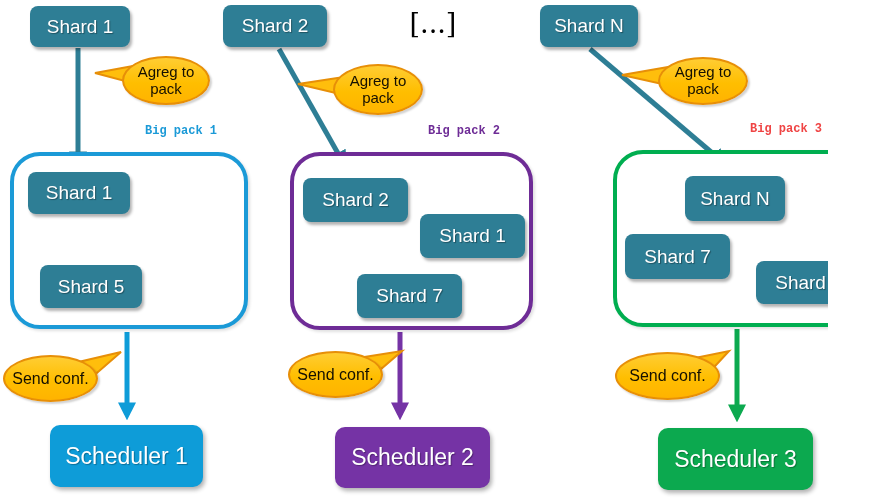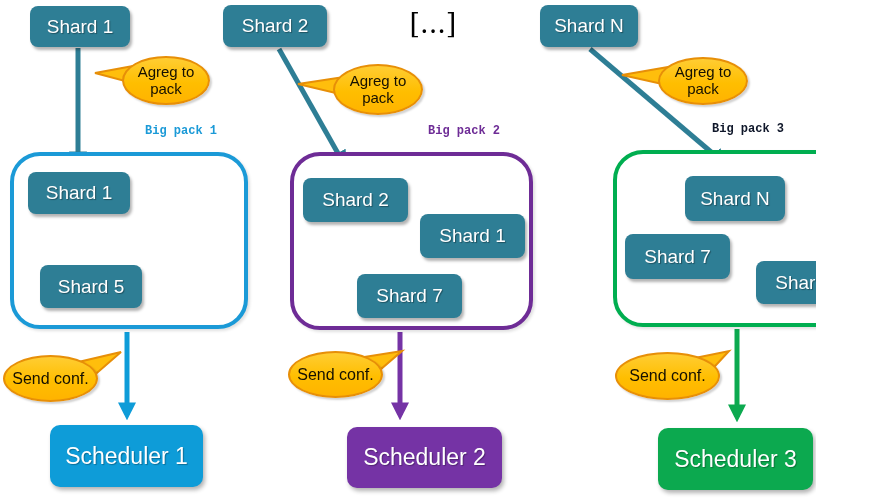--- a/index.html
+++ b/index.html
@@ -2,20 +2,21 @@
 <html><head>
 <meta charset="utf-8">
 <style>
   html,body{margin:0;padding:0;background:#fff;}
   #stage{
     position:relative;
     width:816px;height:500px;
     background:#ffffff;
     font-family:"Liberation Sans", sans-serif;
     overflow:hidden;
+    padding-left:12px;
   }
   svg.layer{position:absolute;left:0;top:0;width:869px;height:500px;}
 
   
   .shard{
     position:absolute;
     background:#2E7E95;
     border-radius:8px;
     color:#fff;
     font-size:19px;
@@ -121,21 +122,21 @@
   <div class="shard" style="left:540px;top:5px;width:98px;height:42px;">Shard N</div>
 
   <div class="ellipsis" style="left:398px;top:8px;width:70px;">[...]</div>
 
   <div class="bubble agreg" style="left:122px;top:56px;width:88px;height:49px;">Agreg to pack</div>
   <div class="bubble agreg" style="left:333px;top:64px;width:90px;height:51px;">Agreg to pack</div>
   <div class="bubble agreg" style="left:658px;top:57px;width:90px;height:48px;">Agreg to pack</div>
 
   <div class="pack-label" style="left:145px;top:124px;width:103px;color:#1B9AD7;">Big pack 1</div>
   <div class="pack-label" style="left:428px;top:124px;width:105px;color:#6E2C96;">Big pack 2</div>
-  <div class="pack-label" style="left:712px;top:122px;width:107px;color:#0f172a;">Big pack 3</div>
+  <div class="pack-label" style="left:750px;top:122px;width:107px;color:#ef4444;">Big pack 3</div>
 
   <div class="pack" style="left:10px;top:152px;width:238px;height:177px;border-color:#1B9AD7;"></div>
   <div class="pack" style="left:290px;top:152px;width:243px;height:178px;border-color:#6E2C96;"></div>
   <div class="pack" style="left:613px;top:150px;width:244px;height:177px;border-color:#00AE50;"></div>
 
   <div class="shard" style="left:28px;top:172px;width:102px;height:42px;">Shard 1</div>
   <div class="shard" style="left:40px;top:265px;width:102px;height:43px;">Shard 5</div>
 
   <div class="shard" style="left:303px;top:178px;width:105px;height:44px;">Shard 2</div>
   <div class="shard" style="left:420px;top:214px;width:105px;height:44px;">Shard 1</div>
@@ -143,16 +144,16 @@
 
   <div class="shard" style="left:685px;top:176px;width:100px;height:45px;">Shard N</div>
   <div class="shard" style="left:625px;top:234px;width:105px;height:45px;">Shard 7</div>
   <div class="shard" style="left:740px;top:261px;width:105px;height:43px;margin-left:16px;">Shard 8</div>
 
   <div class="bubble send" style="left:3px;top:355px;width:95px;height:47px;">Send conf.</div>
   <div class="bubble send" style="left:288px;top:351px;width:95px;height:47px;">Send conf.</div>
   <div class="bubble send" style="left:615px;top:352px;width:105px;height:48px;">Send conf.</div>
 
   <div class="scheduler" style="left:50px;top:425px;width:153px;height:62px;background:#0E9CD8;">Scheduler 1</div>
-  <div class="scheduler" style="left:335px;top:427px;width:155px;height:61px;background:#7533A5;margin-left:12px;">Scheduler 2</div>
+  <div class="scheduler" style="left:335px;top:427px;width:155px;height:61px;background:#7533A5;">Scheduler 2</div>
   <div class="scheduler" style="left:658px;top:428px;width:155px;height:62px;background:#0CA94F;">Scheduler 3</div>
 
 </div>
 
 </body></html>

